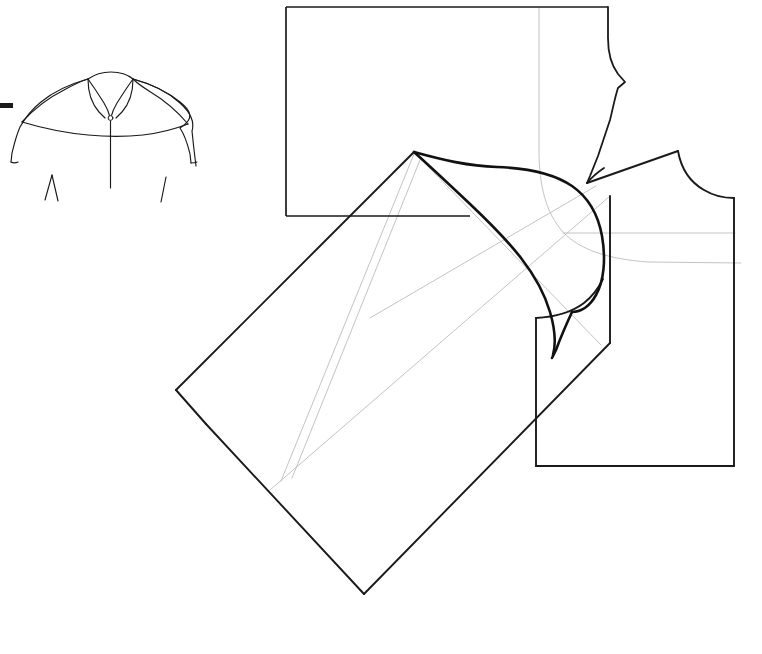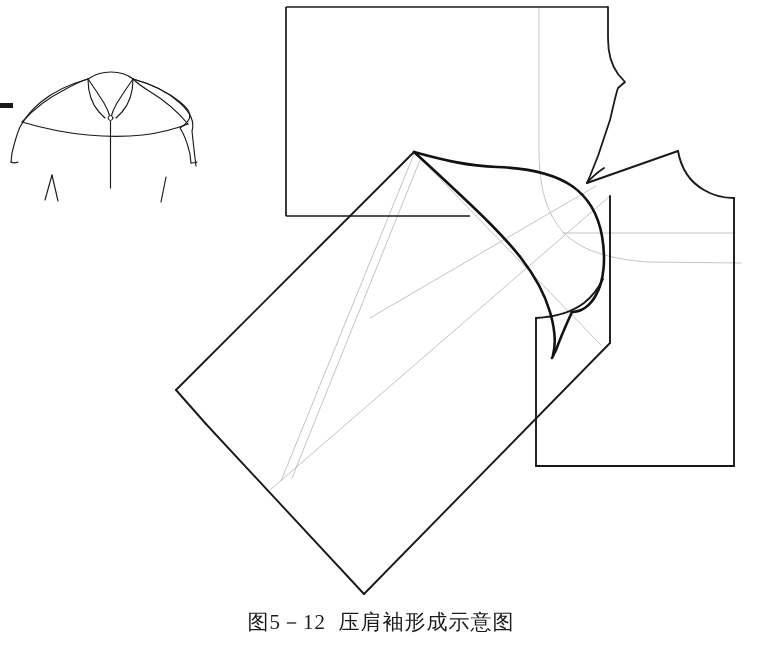--- a/index.html
+++ b/index.html
@@ -161,15 +161,14 @@
       <path d="M 364,594 L 610,343"></path>
       <path d="M 610,343 L 610,196"></path>
     </g>
 
     <g fill="none" stroke="#1a1a1a" stroke-width="1.8" stroke-linecap="round" stroke-linejoin="round">
       <path d="M 587,183 C 592,177 598,172 604,168"></path>
     </g>
 
   </svg>
 
-  <div class="caption">图5－12  压肩袖形成示意图</div>
 
 </div>
 
 </body></html>

